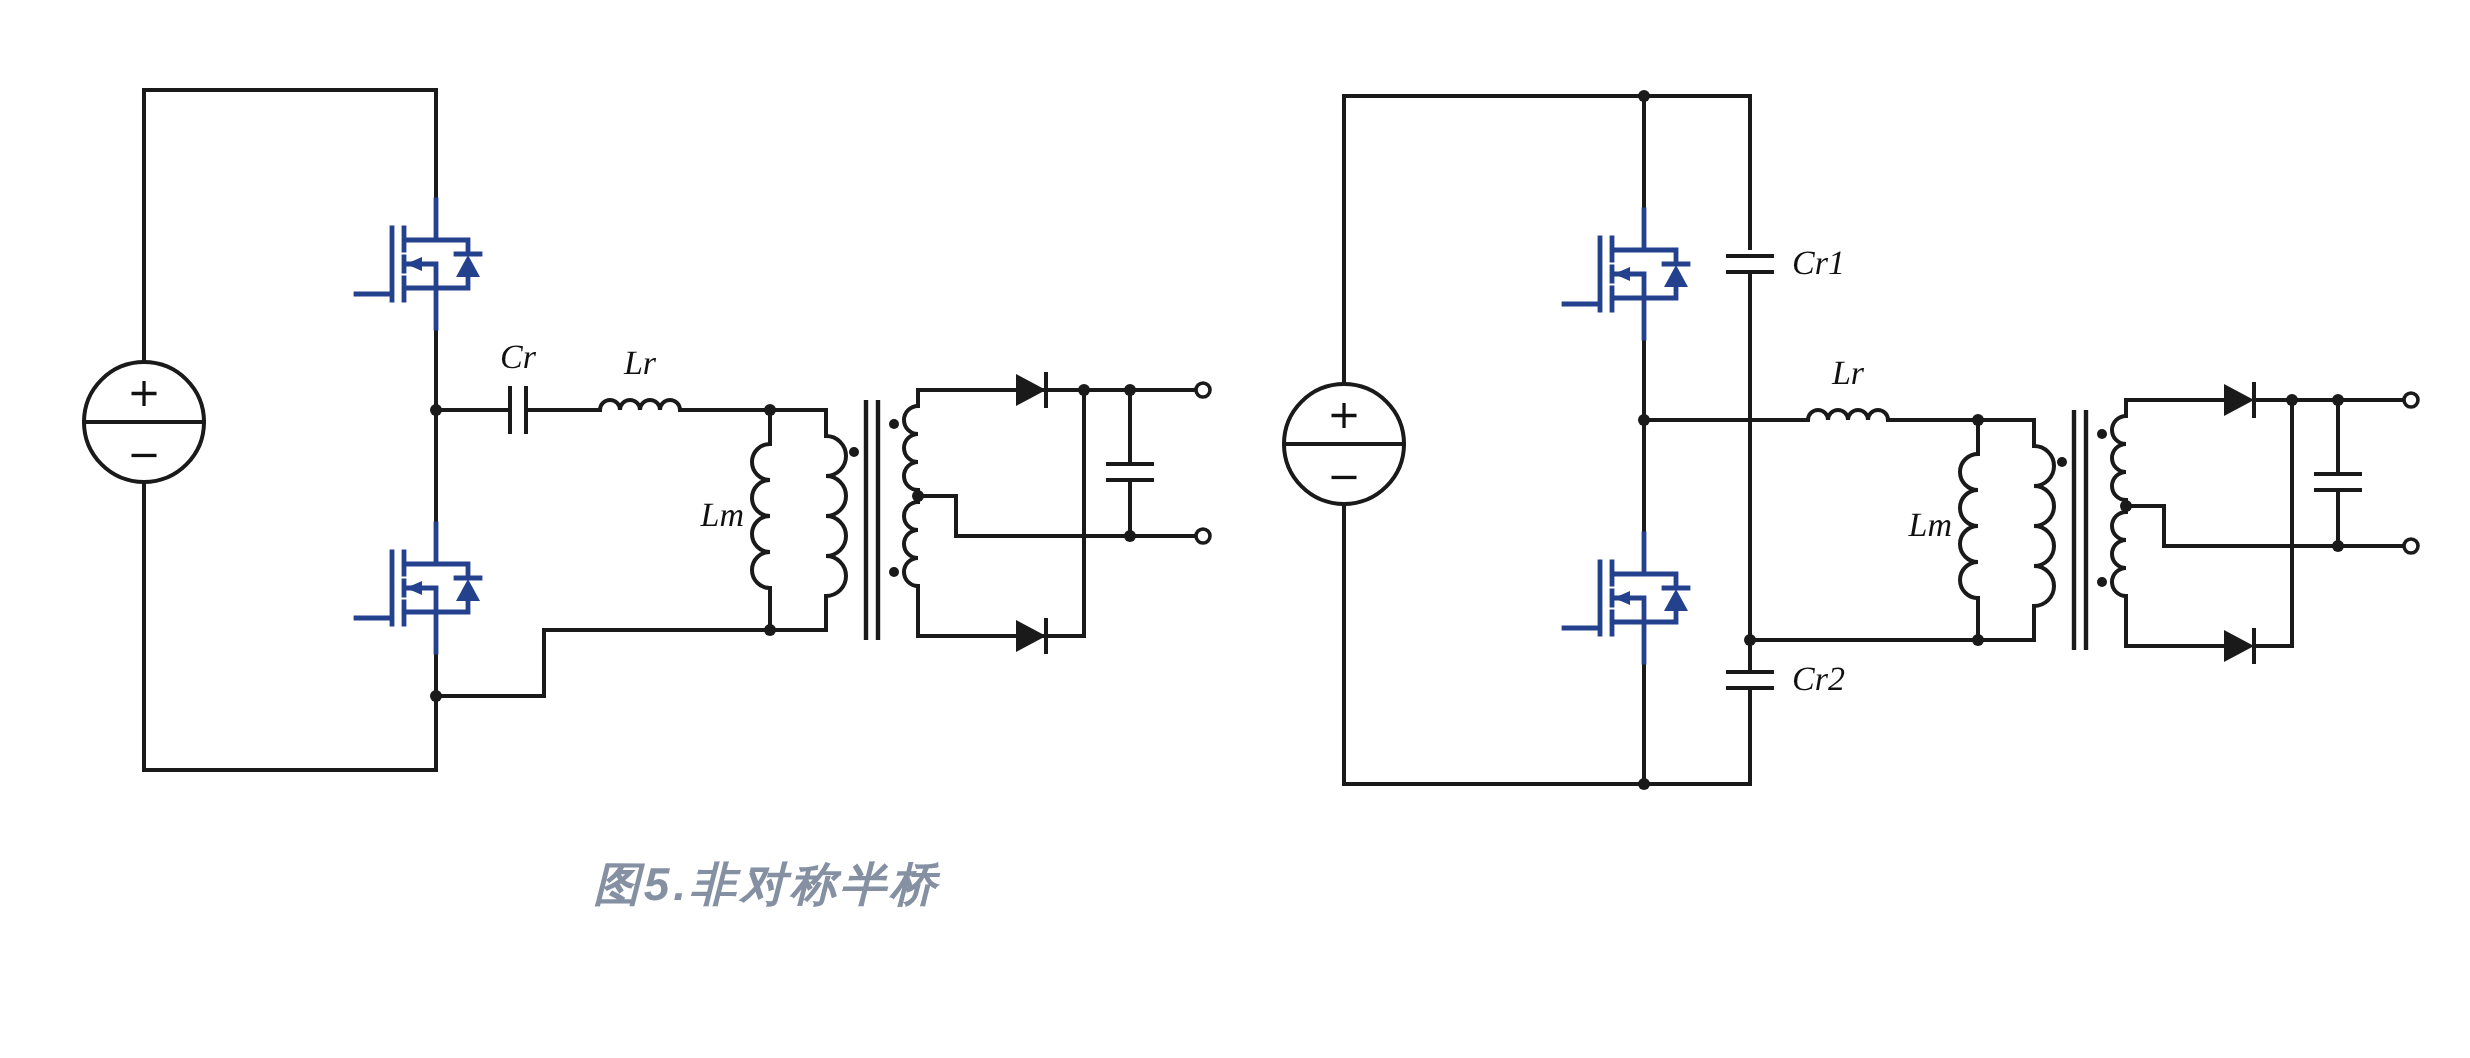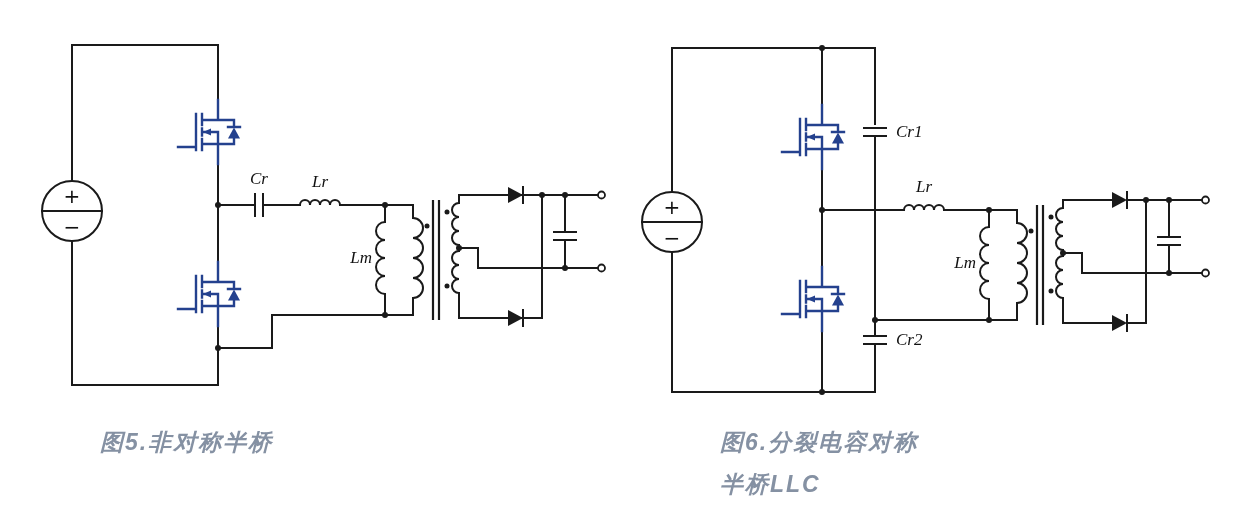--- a/index.html
+++ b/index.html
@@ -9,21 +9,21 @@
   .wire{stroke:var(--wire,#1a1a1a);stroke-width:2;fill:none;stroke-linecap:square;}
   .core{stroke:var(--wire,#1a1a1a);stroke-width:2.2;fill:none;}
   .blue{stroke:var(--mosfet,#24418e);stroke-width:2.4;fill:none;stroke-linecap:square;}
   .blue-fill{fill:var(--mosfet,#24418e);stroke:none;}
   .dot{fill:var(--wire,#1a1a1a);}
   .pdot{fill:var(--wire,#1a1a1a);}
   .diode{fill:var(--wire,#1a1a1a);stroke:none;}
   .term{fill:#ffffff;stroke:var(--wire,#1a1a1a);stroke-width:1.8;}
   .lbl{font:italic 17px "Liberation Serif",serif;fill:#111;}
   .sign{font:20px "DejaVu Sans",sans-serif;fill:#111;}
-  .caption{position:absolute;width:370px;text-align:left;
+  .caption{position:absolute;width:370px;text-align:right;
            font:bold italic 23px "Liberation Sans",sans-serif;
            color:var(--caption,#8591a3);letter-spacing:2px;line-height:42px;}
 </style>
 </head>
 <body>
 
 <div id="stage">
 
   <svg width="1235" height="420" viewBox="0 0 1235 420">
     <defs>
@@ -207,18 +207,14 @@
         <circle class="dot" cx="1169" cy="200" r="3"></circle>
         <circle class="dot" cx="1169" cy="273" r="3"></circle>
         <circle class="dot" cx="1063" cy="253" r="3"></circle>
       </g>
     </g>
   </svg>
 
   <div class="caption" style="left:100px;top:421px;">
     <div>图5.非对称半桥</div>
   </div>
-  <div class="caption" style="left:720px;top:421px;">
-    <div>图6.分裂电容对称</div>
-    <div>半桥LLC</div>
-  </div>
 
 </div>
 
 </body></html>

